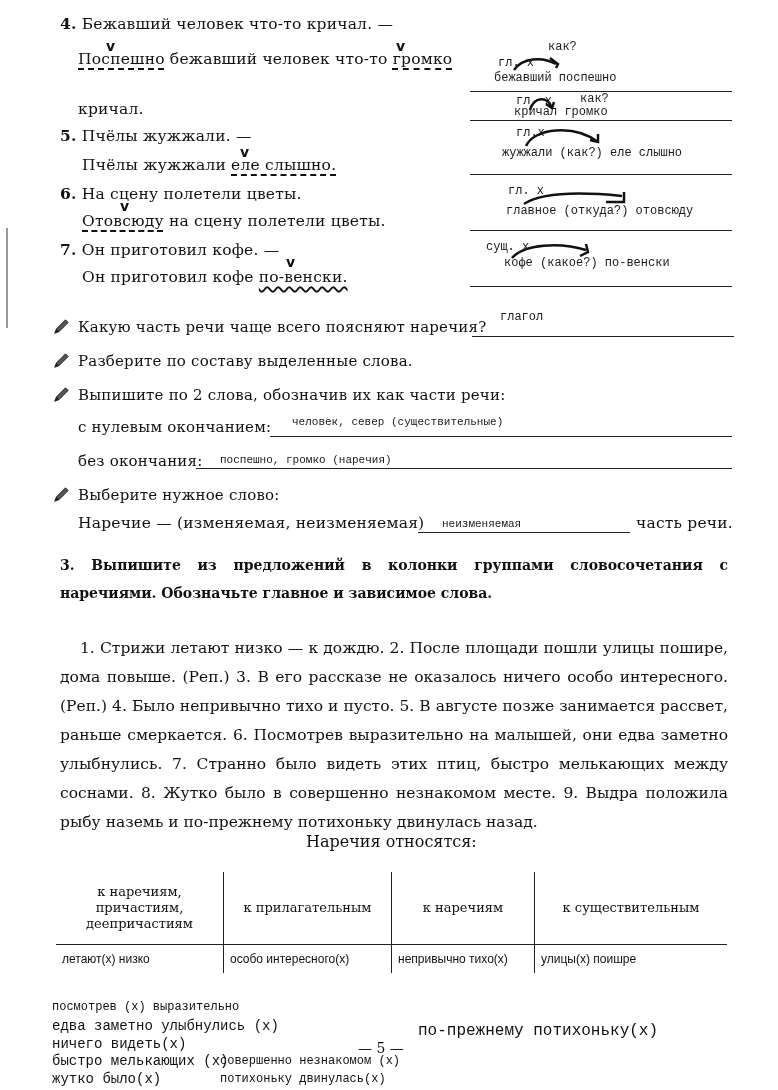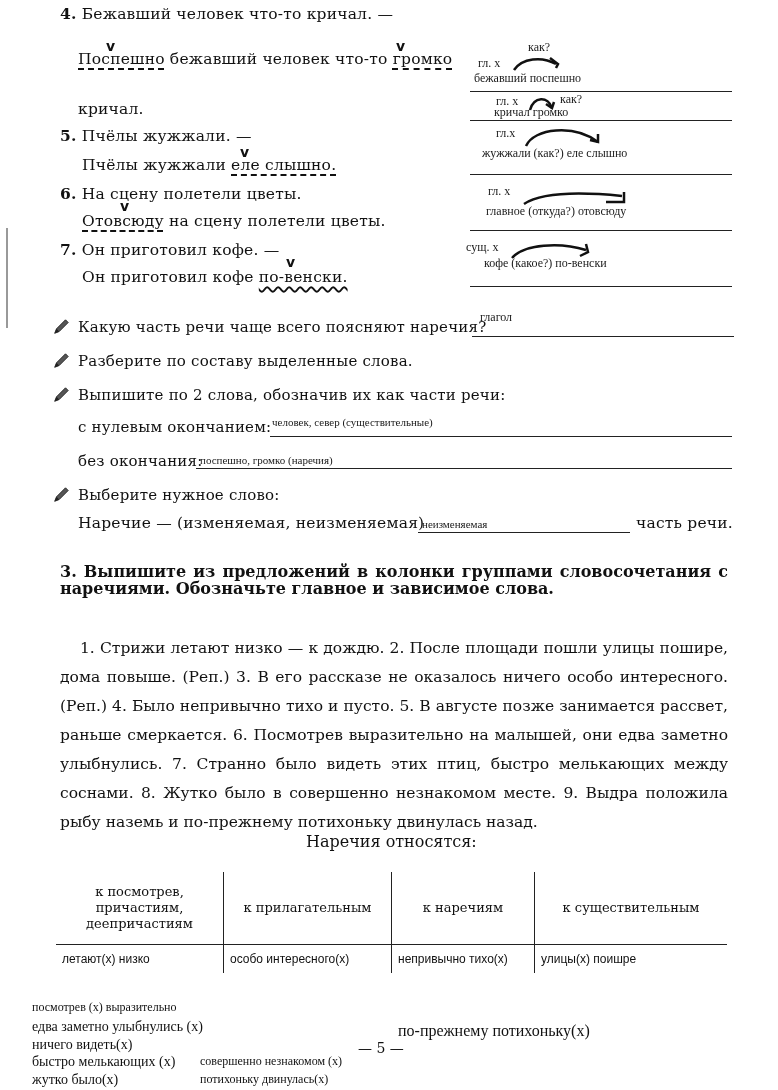--- a/index.html
+++ b/index.html
@@ -1,18 +1,18 @@
 <!DOCTYPE html>
 <html><head>
   <meta charset="utf-8">
   <style>
     html, body { margin:0; padding:0; background:#ffffff; }
     body { width:778px; height:1090px; position:relative; overflow:hidden; color:#111; }
     .serif { font-family: "DejaVu Serif", "Liberation Serif", serif; }
-    .sans { font-family: Liberation Serif, serif; }
+    .sans { font-family: Liberation Mono, monospace; margin-left: 20px; }
     .abs { position:absolute; white-space:nowrap; }
     .pt { font-size:15.5px; letter-spacing:0.2px; }
     .hw { font-size:12px; color:#1a1a1a; }
     .hw-sm { font-size:11px; color:#1a1a1a; }
     .rule { position:absolute; height:0; border-top:1.4px solid #222; }
     .ul-dashdot { text-decoration: underline; text-decoration-style: dashed; text-decoration-thickness:2px; text-underline-offset:4px; }
     .ul-wavy { text-decoration: underline; text-decoration-style: wavy; text-decoration-thickness:1.5px; text-underline-offset:4px; }
     .check { position:absolute; font-size:14px; font-weight:bold; font-family:"DejaVu Sans", sans-serif; }
     .pencil { position:absolute; width:18px; height:18px; }
     .bold { font-weight:bold; }
@@ -25,21 +25,21 @@
     table.grid tr.thead-row th { border-bottom:1.5px solid #222; height:64px; }
     svg.arrow { position:absolute; overflow:visible; }
     .leftmark { position:absolute; left:0; top:228px; width:6px; height:100px; border-right:2px solid #999; }
   </style>
 </head>
 <body>
 
 <div class="leftmark"></div>
 
 <div>
-  <div class="abs serif pt" style="left:60px;top:4px;">
+  <div class="abs serif pt" style="left:60px;top:14px;">
     <span class="bold">4.</span> <span>Бежавший человек что-то кричал. —</span>
   </div>
   <span class="check" style="left:106px;top:38px;">v</span>
   <div class="abs serif pt" style="left:78px;top:50px;">
     <span class="ul-dashdot">Поспешно</span><span> бежавший человек что-то </span><span class="ul-dashdot">громко</span>
   </div>
   <span class="check" style="left:396px;top:38px;">v</span>
   <div class="abs serif pt" style="left:78px;top:100px;">кричал.</div>
 
   <div class="abs serif pt" style="left:60px;top:126px;">
@@ -145,30 +145,30 @@
       <path d="M3 17 L5 12 L8 15 Z" fill="#222"></path>
     </svg>
   <div class="abs serif pt" style="left:78px;top:486px;font-size:15px;">Выберите нужное слово:</div>
 
   <div class="abs serif pt" style="left:78px;top:514px;">Наречие — (изменяемая, неизменяемая)</div>
   <div class="abs sans hw-sm" style="left:422px;top:518px;">неизменяемая</div>
   <div class="rule" style="left:418px;top:532px;width:212px;"></div>
   <div class="abs serif pt" style="left:636px;top:514px;">часть речи.</div>
 </div>
 
-<div class="para serif bold" style="top:563px;font-size:16px;line-height:17px;">3. Выпишите из предложений в колонки группами словосочетания с наречиями. Обозначьте главное и зависимое слова.</div>
+<div class="para serif bold" style="top:551px;font-size:14px;line-height:28px;">3. Выпишите из предложений в колонки группами словосочетания с наречиями. Обозначьте главное и зависимое слова.</div>
 
 <div class="para serif" style="top:634px;text-indent:20px;">1. Стрижи летают низко — к дождю. 2. После площади пошли улицы пошире, дома повыше. (Реп.) 3. В его рассказе не оказалось ничего особо интересного. (Реп.) 4. Было непривычно тихо и пусто. 5. В августе позже занимается рассвет, раньше смеркается. 6. Посмотрев выразительно на малышей, они едва заметно улыбнулись. 7. Странно было видеть этих птиц, быстро мелькающих между соснами. 8. Жутко было в совершенно незнакомом месте. 9. Выдра положила рыбу наземь и по-прежнему потихоньку двинулась назад.</div>
 
 <div class="abs serif" style="left:306px;top:832px;font-size:16px;">Наречия относятся:</div>
 
 <table class="grid">
   <tbody>
       <tr class="thead-row">
-    <th style="width:155px;">к посмотрев, причастиям, деепричастиям</th>
+    <th style="width:155px;">к наречиям, причастиям, деепричастиям</th>
     <th style="width:155px;">к прилагательным</th>
     <th style="width:130px;">к наречиям</th>
     <th style="width:180px;">к существительным</th>
   </tr>
   <tr>
     <td>летают(х) низко</td>
     <td>особо интересного(х)</td>
     <td>непривычно тихо(х)</td>
     <td>улицы(х) поишре</td>
   </tr>

